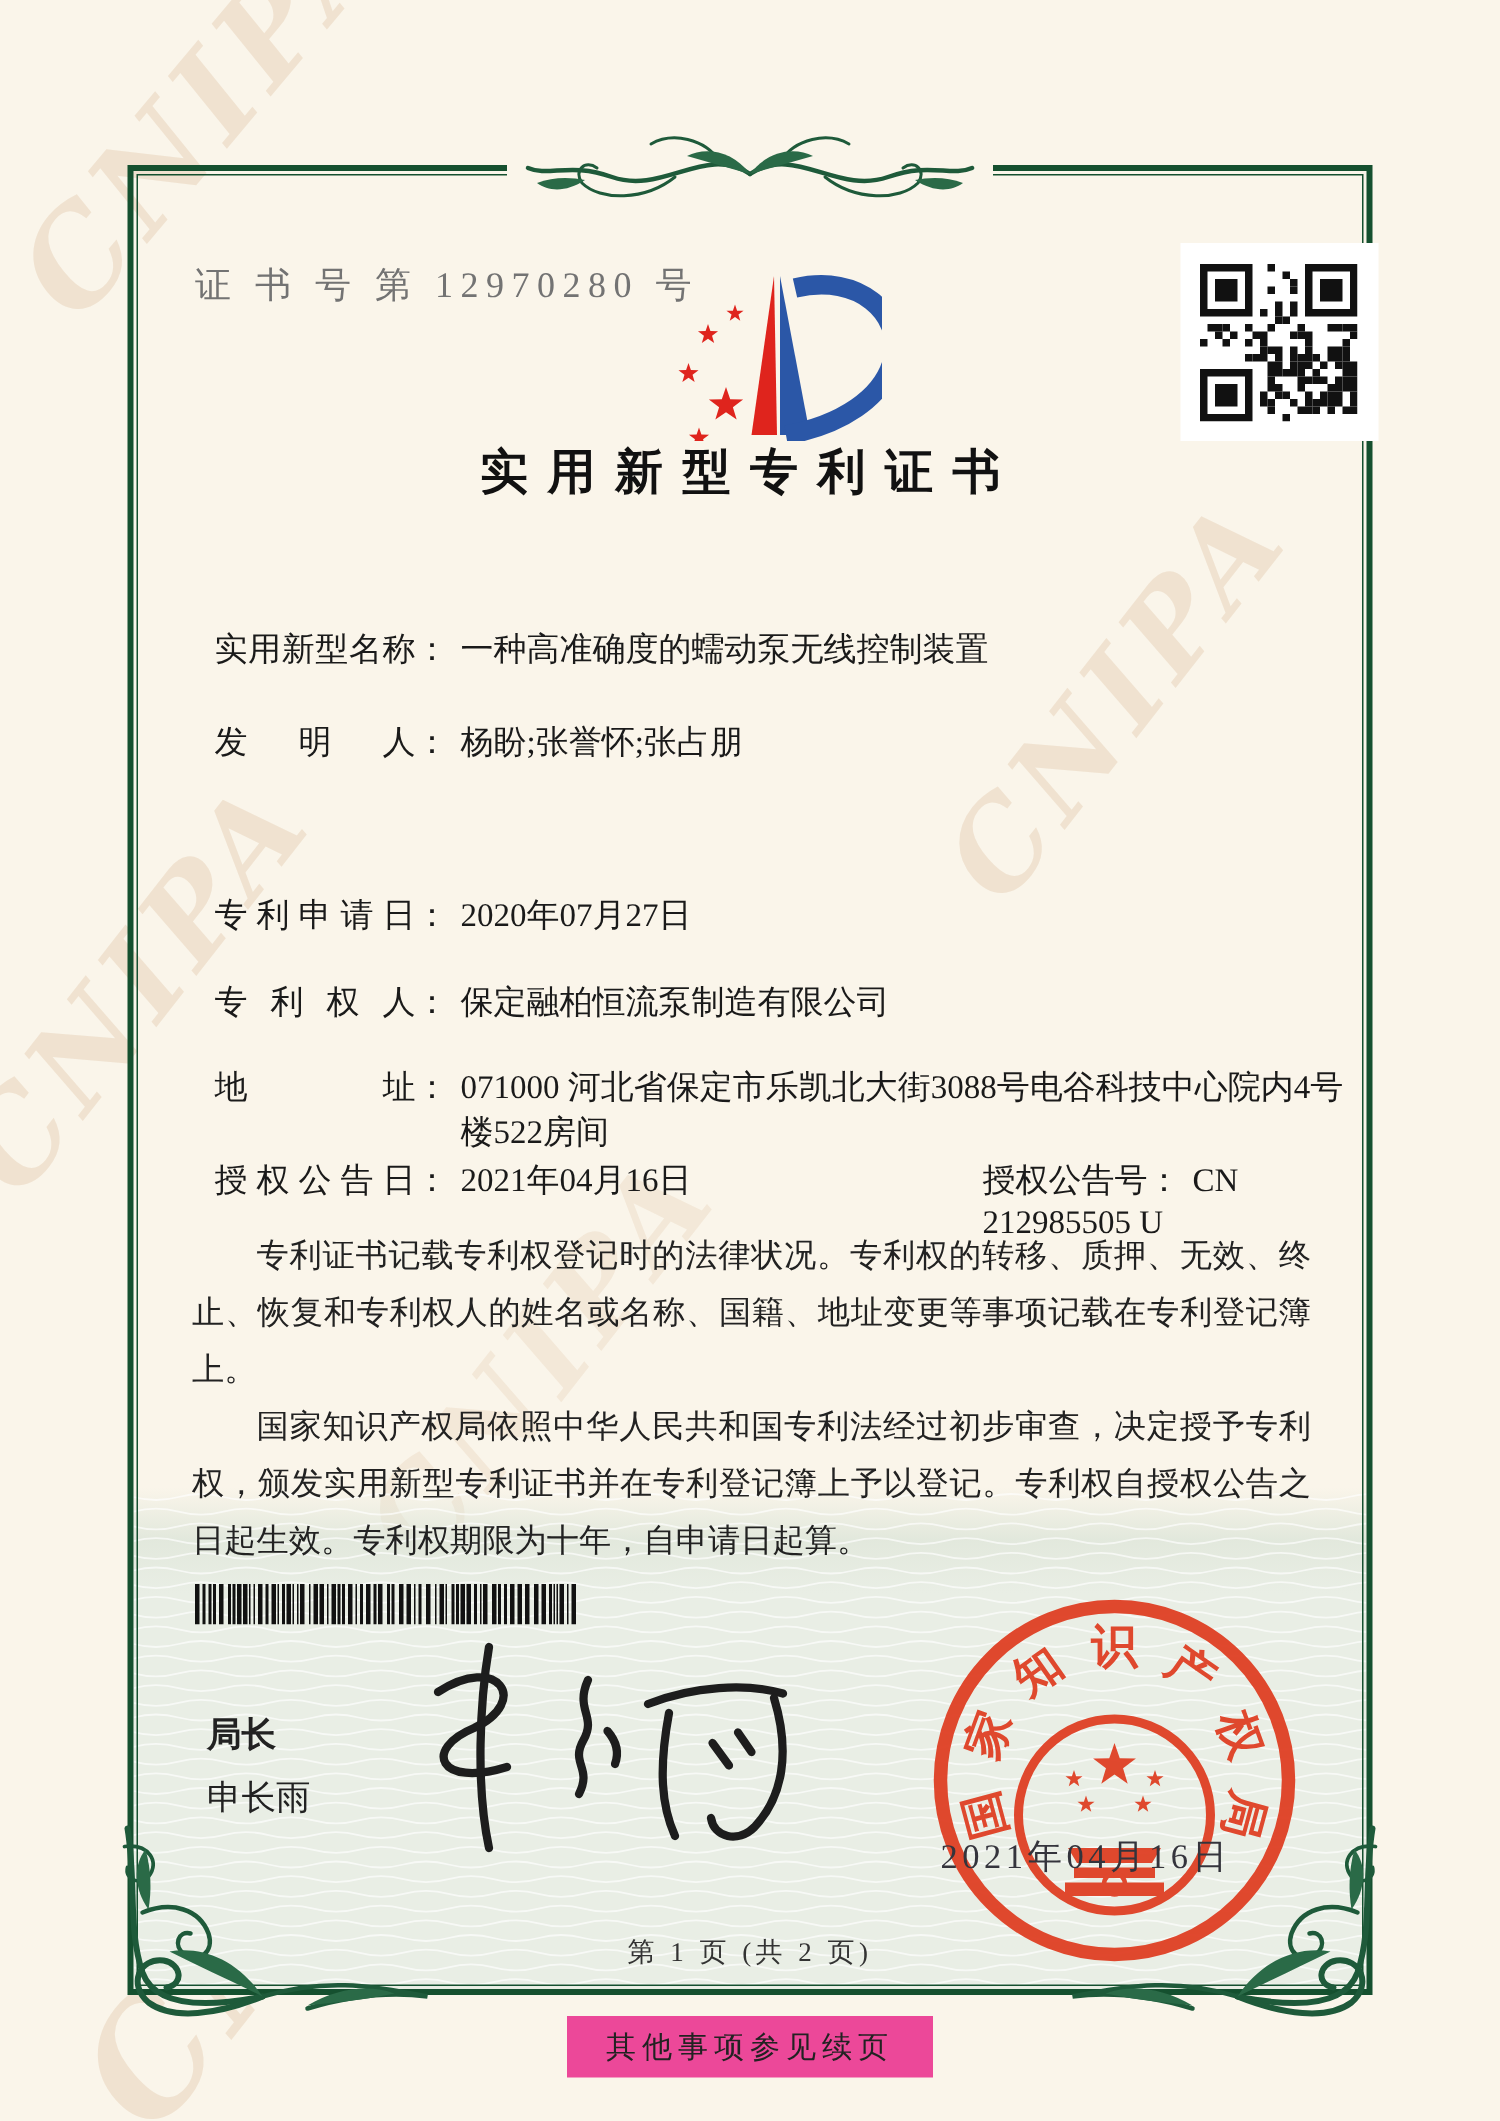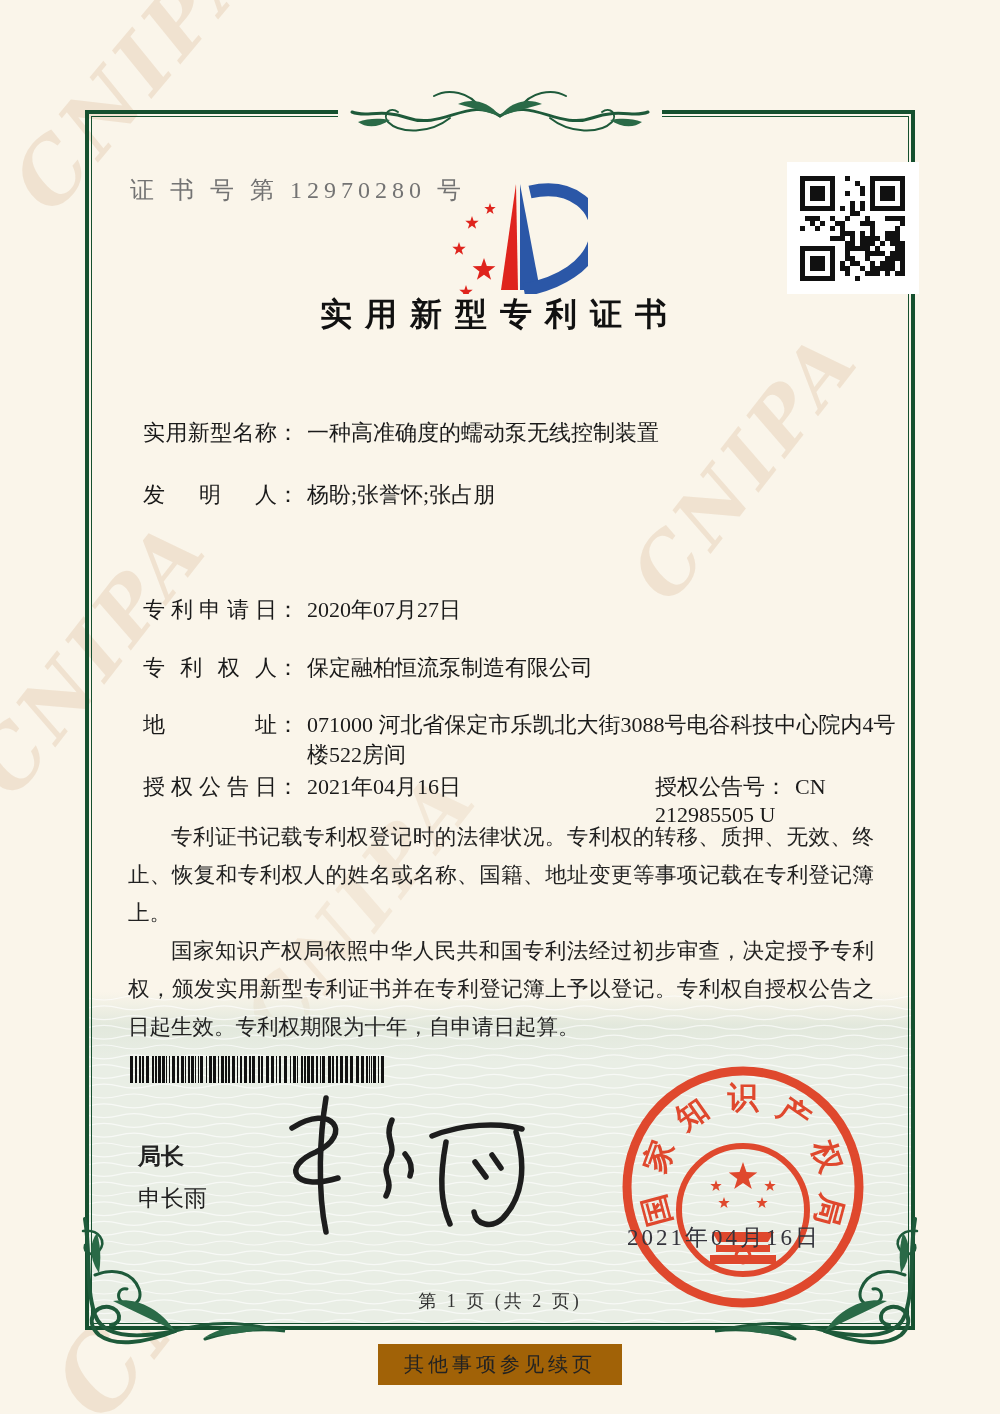--- a/index.html
+++ b/index.html
@@ -56,21 +56,21 @@
   .seal-date{
     position:absolute;z-index:7;left:627px;top:1222px;
     font-size:23px;letter-spacing:3px;color:#34343c;
   }
   .page-info{
     position:absolute;z-index:5;left:0;right:0;top:1289px;text-align:center;
     font-size:18px;letter-spacing:3px;color:#333;
   }
   .footer-note{position:absolute;z-index:5;left:0;right:0;top:1344px;text-align:center;}
   .footer-note span{
-    display:inline-block;background:#a16207;padding:7px 26px;
+    display:inline-block;background:#ec4899;padding:7px 26px;
     font-size:20px;letter-spacing:4px;color:#222;
   }
 </style>
 </head>
 <body>
 
 <div class="page">
 
   <div class="wm" style="left:-30px;top:20px;font-size:84px;transform:rotate(-50deg);">CNIPA</div>
   <div class="wm" style="left:588px;top:420px;font-size:78px;transform:rotate(-52deg);">CNIPA</div>

